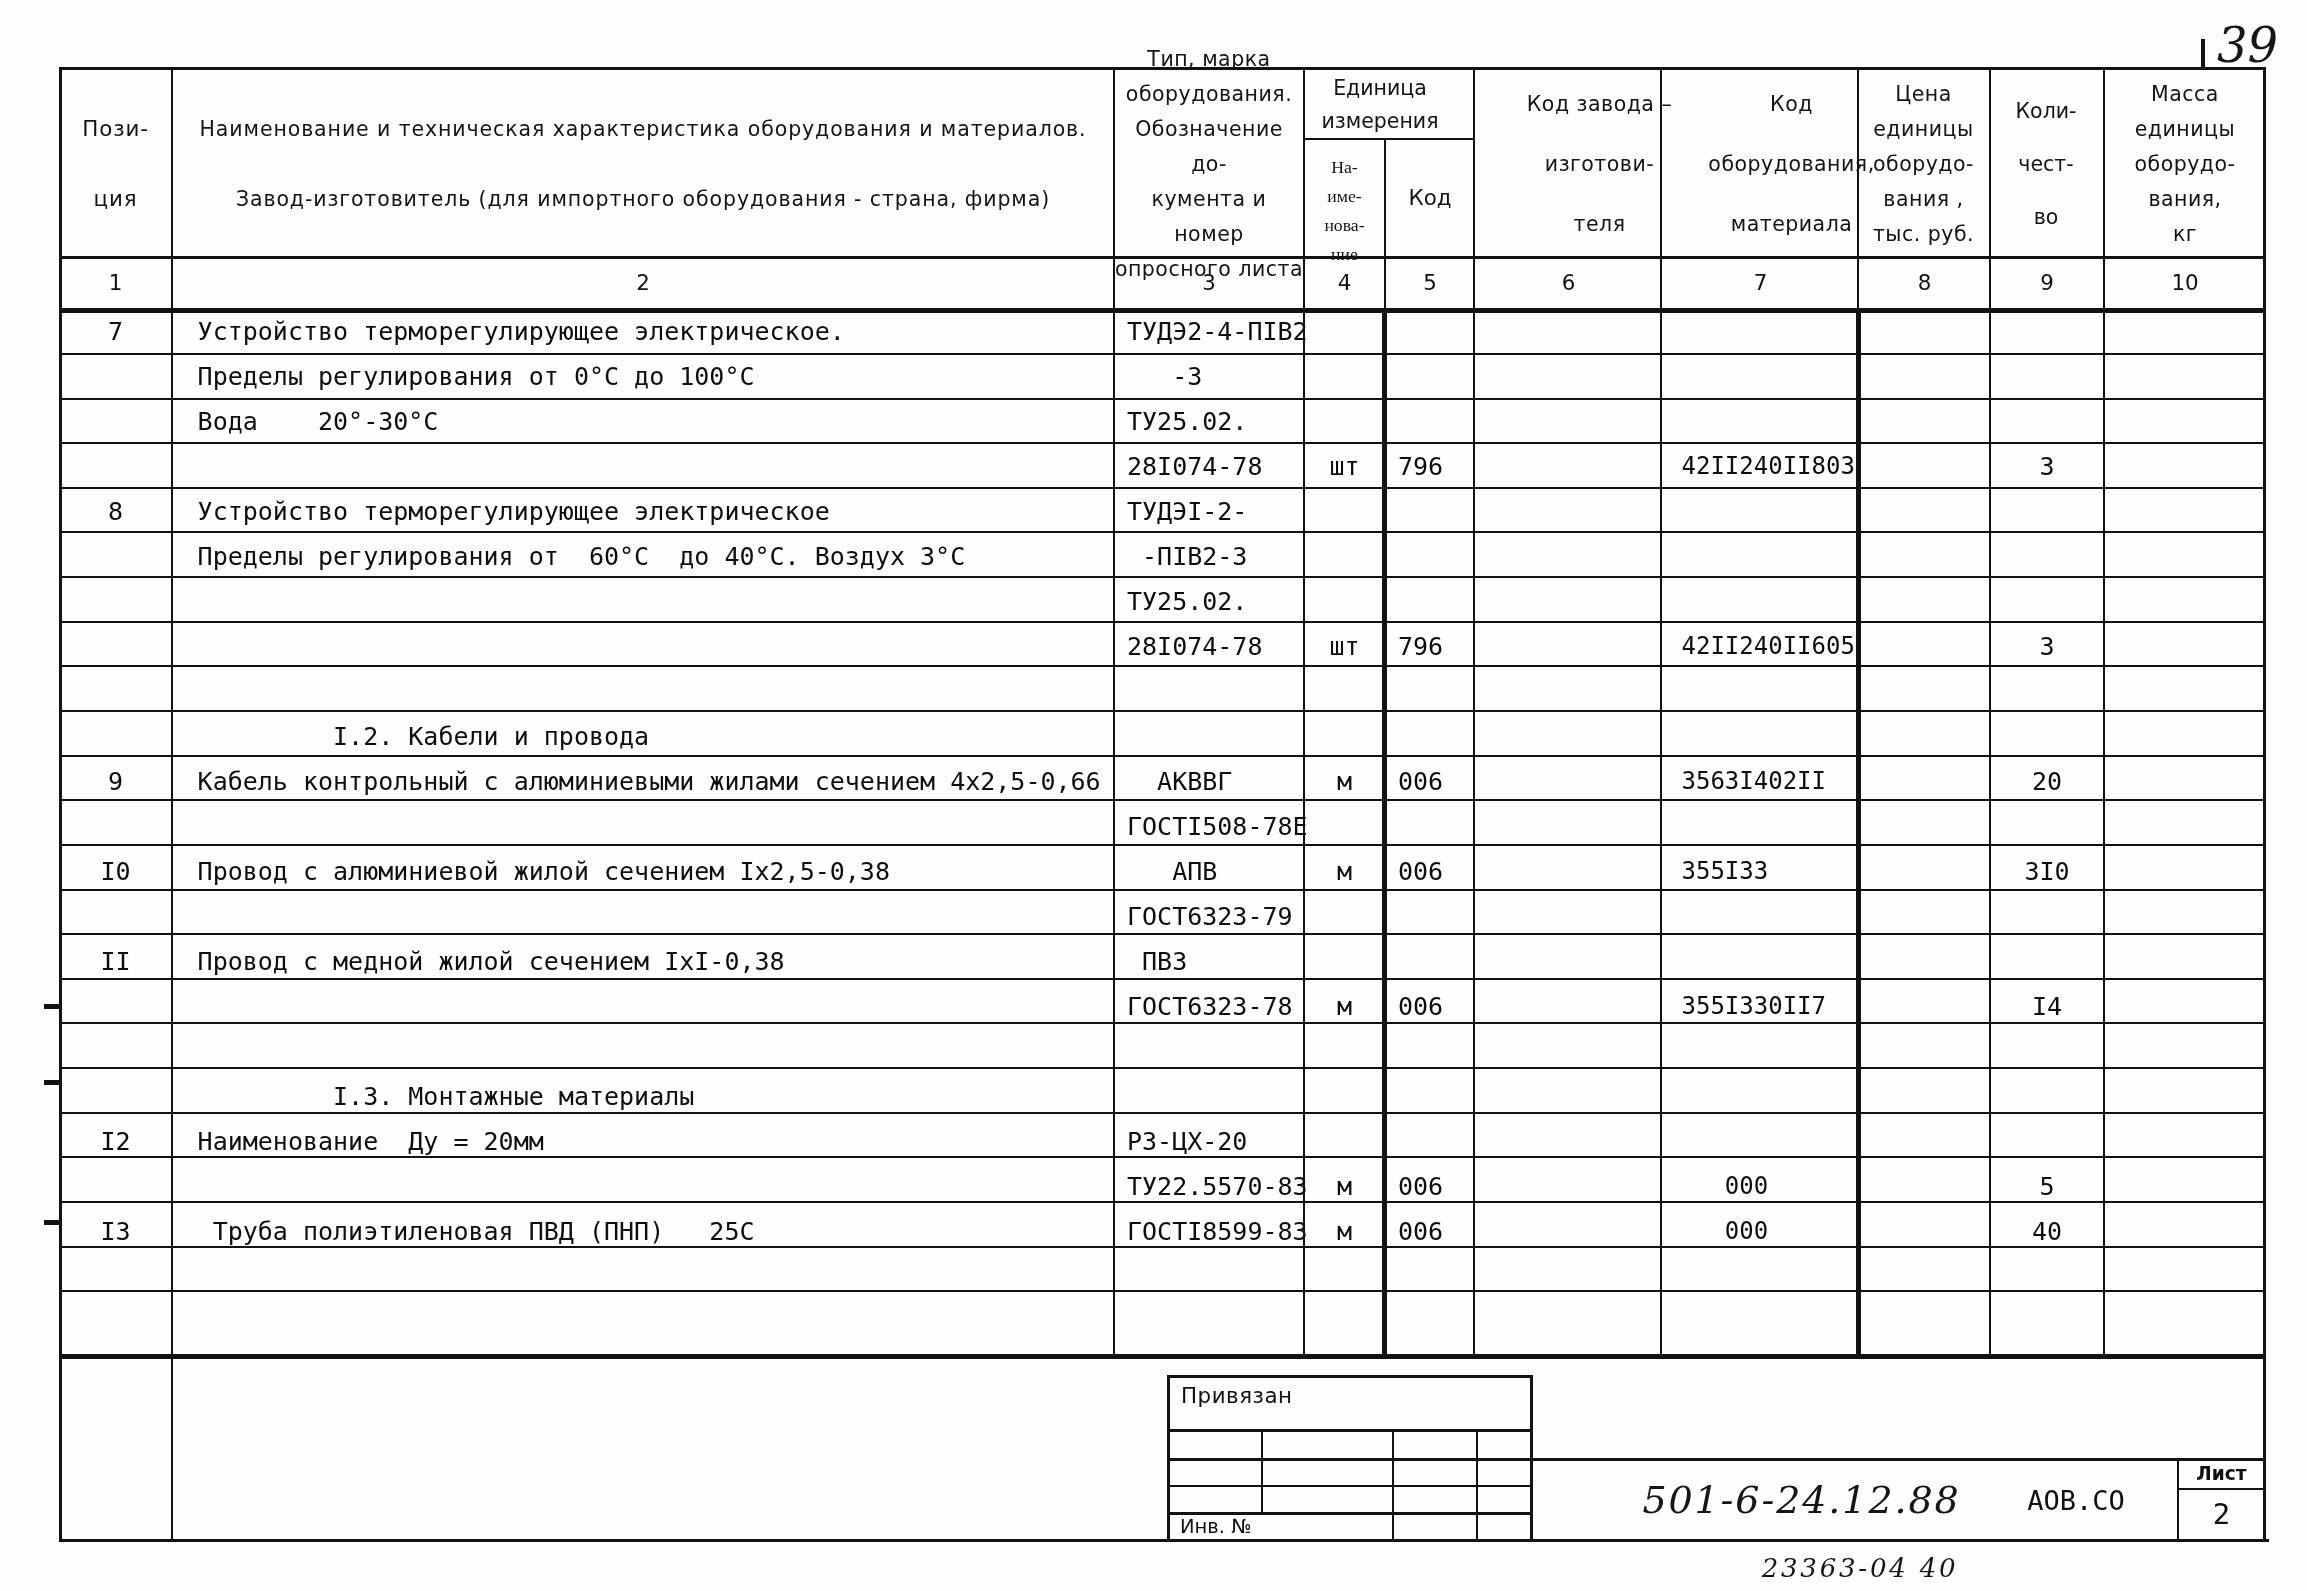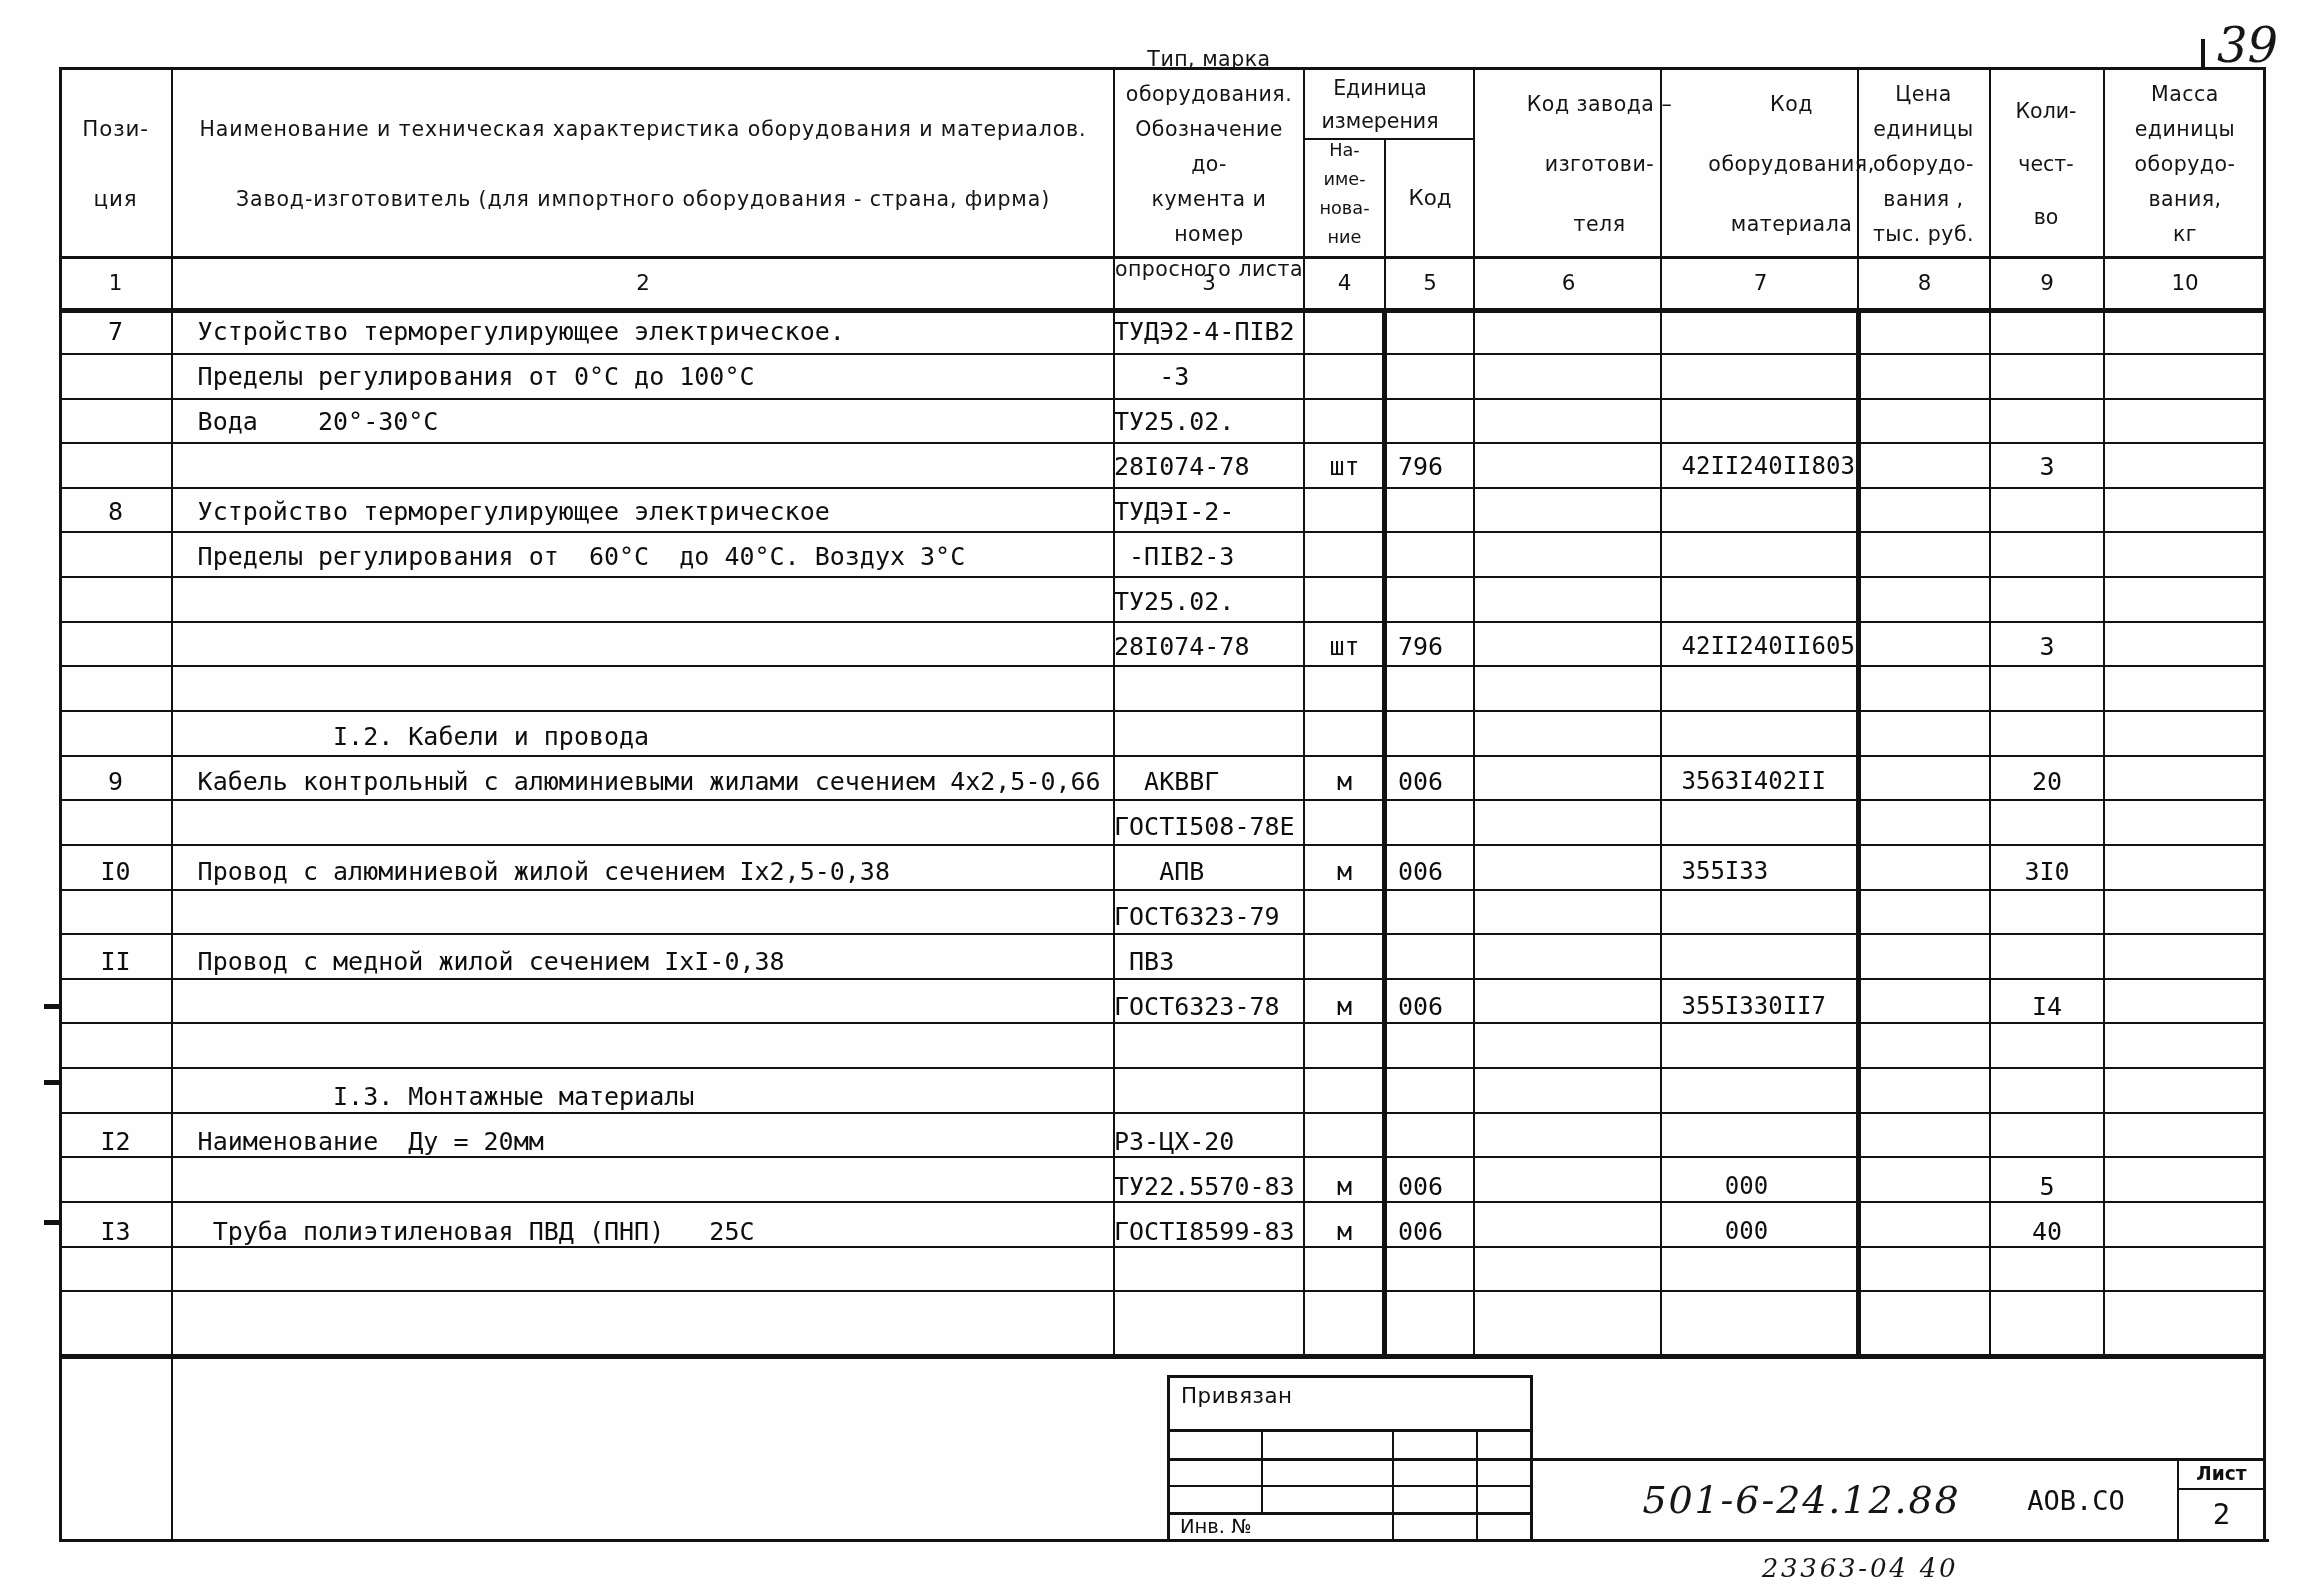--- a/index.html
+++ b/index.html
@@ -16,21 +16,21 @@
   .lh70{line-height:33px;font-size:20.5px;}
   #numbers-grid,#body-grid{position:absolute;left:59px;width:2207px;display:grid;
      grid-template-columns:113px 942px 190px 81px 90px 187px 197px 131px 114px 162px;}
   #numbers-grid{top:259px;height:46px;font-size:21.4px;font-family:"DejaVu Sans",sans-serif;}
   #numbers-grid .ncell{display:flex;align-items:center;justify-content:center;}
   #body-grid{top:309px;height:1045px;grid-auto-rows:45px;
      font-family:"DejaVu Sans Mono",monospace;font-size:25px;color:#0e0e0e;}
   .cell{white-space:pre;overflow:visible;line-height:45px;}
   .c1{text-align:center;}
   .c2{padding-left:25.6px;}
-  .c3{padding-left:0;}
+  .c3{padding-left:13px;}
   .c4{text-align:center;}
   .c5{padding-left:13px;}
   .c7{padding-left:19.5px;font-size:24px;}
   .c9{text-align:center;}
   .hand{position:absolute;font-family:"DejaVu Serif",serif;font-style:italic;color:#161616;}
   .mono{font-family:"DejaVu Sans Mono",monospace;}
   .flexc{display:flex;align-items:center;justify-content:center;}
 </style>
 </head>
 <body>
@@ -43,21 +43,21 @@
 Завод-изготовитель   (для  импортного  оборудования -   страна,  фирма)</div>
   <div class="hcell lh150" style="left:59px;top:71px;width:113px;height:186px;font-size:21.4px;">Пози-
 ция</div>
   <div class="hcell lh76" style="left:1114px;top:71px;width:190px;height:186px;">Тип,    марка
 оборудования.
 Обозначение  до-
 кумента  и  номер
 опросного  листа</div>
   <div class="hcell lh70" style="left:1304px;top:71px;width:152px;height:67px;">Единица
 измерения</div>
-  <div class="hcell lh62" style="left:1304px;top:122px;width:81px;height:144px;">На-
+  <div class="hcell lh62" style="left:1304px;top:139px;width:81px;height:144px;font-family:Liberation Serif, serif;">На-
 име-
 нова-
 ние</div>
   <div class="hcell lh70" style="left:1385px;top:139px;width:90px;height:117px;font-size:21.4px;">Код</div>
   <div class="hcell lh130" style="left:1474px;top:71px;width:187px;height:186px;">Код   завода –
 изготови-
 теля</div>
   <div class="hcell lh130" style="left:1661px;top:71px;width:197px;height:186px;">Код
 оборудования,
 материала</div>

